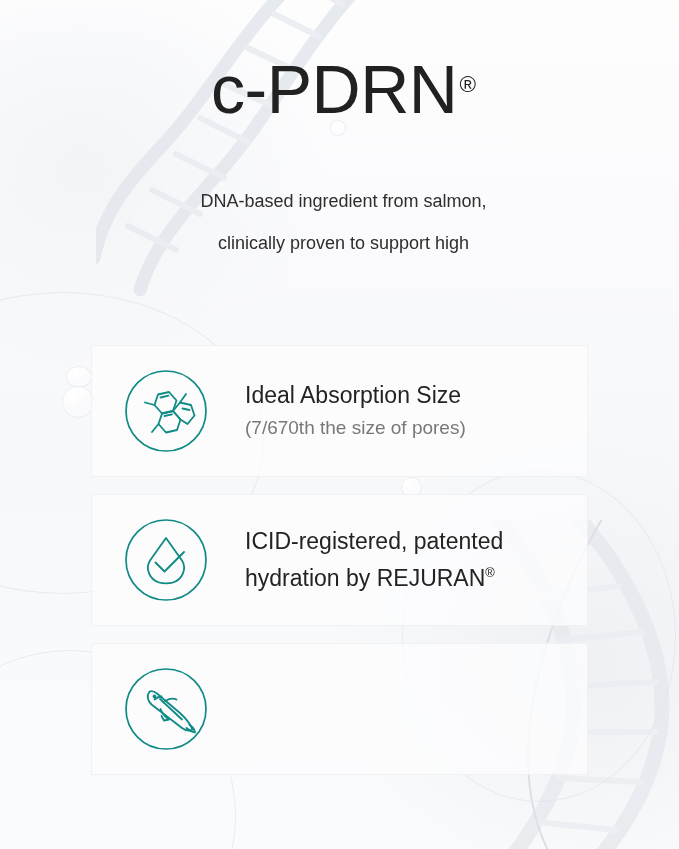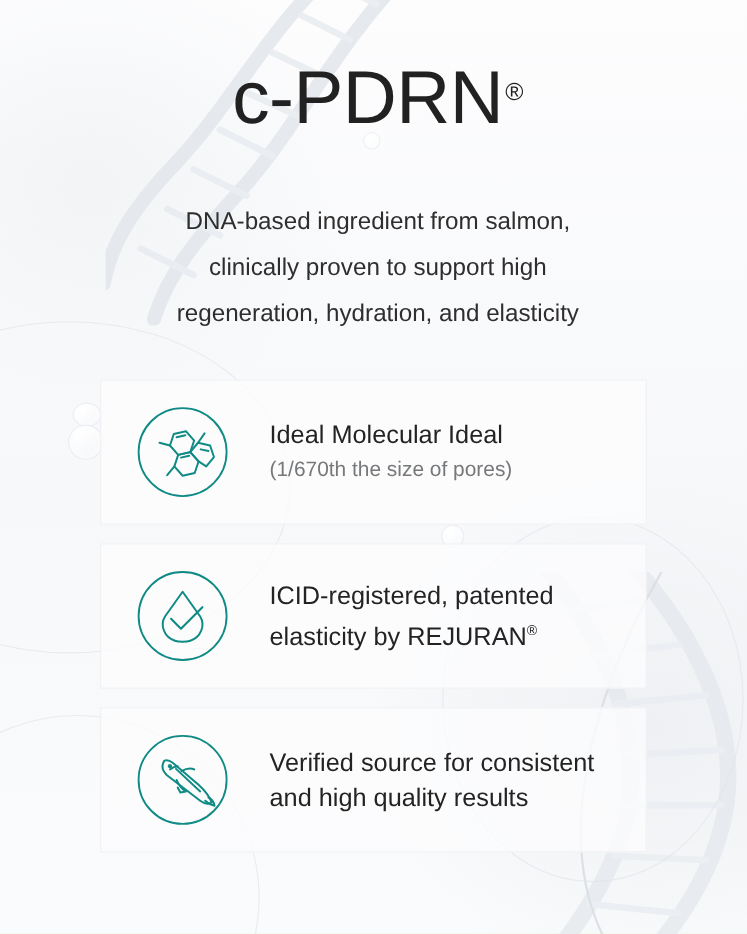--- a/index.html
+++ b/index.html
@@ -85,21 +85,21 @@
     margin-left: 2px;
   }
 
   
   .subtitle {
     position: absolute;
     left: 50px;
     right: 50px;
     top: 180px;
     text-align: center;
-    font-size: 22px;
+    font-size: 18px;
     font-weight: 400;
     color: #2e2e2e;
     line-height: 42px;
   }
   .subtitle .ln { display: block; }
 
   
   .cards {
     position: absolute;
     left: 91px;
@@ -206,21 +206,20 @@
     <div class="bubble" id="bub-sm-2"></div>
     <div class="bubble" id="bub-sm-3"></div>
     <div class="bubble" id="bub-sm-4"></div>
   </div>
 
   <div class="title"><span>c-PDRN</span><span class="reg">®</span></div>
 
   <div class="subtitle">
     <span class="ln">DNA-based ingredient from salmon,</span>
     <span class="ln">clinically proven to support high</span>
-    <span class="ln">regeneration, hydration, and elasticity</span>
   </div>
 
   <div class="cards">
 
     <div class="card" id="card-0">
       <div class="icon-wrap">
         <svg width="84" height="84" viewBox="0 0 84 84">
           <circle cx="42" cy="42" r="40" fill="none" stroke="#0f8a84" stroke-width="1.7"></circle>
           <g fill="none" stroke="#0f8a84" stroke-width="1.8" stroke-linecap="round" stroke-linejoin="round">
 
@@ -234,36 +233,36 @@
             <path d="M40.5 47 L48 45.3"></path>
             <path d="M58.5 39.5 L65.5 41"></path>
 
             <path d="M30.5 36 L21 33.5"></path>
             <path d="M34.5 55 L28 63"></path>
             <path d="M56 33.5 L62 25"></path>
           </g>
         </svg>
       </div>
       <div class="card-text">
-        <span class="card-line">Ideal Molecular Ideal</span>
-        <span class="card-sub">(1/670th the size of pores)</span>
+        <span class="card-line">Ideal Absorption Size</span>
+        <span class="card-sub">(7/670th the size of pores)</span>
       </div>
     </div>
 
     <div class="card" id="card-1">
       <div class="icon-wrap">
         <svg width="84" height="84" viewBox="0 0 84 84">
           <circle cx="42" cy="42" r="40" fill="none" stroke="#0f8a84" stroke-width="1.7"></circle>
           <path d="M42 20 L58 42.5 C63 50.5 58.5 61.5 49 64.5 C45.5 65.6 38.5 65.6 35 64.5 C25.5 61.5 21 50.5 26 42.5 Z" fill="none" stroke="#0f8a84" stroke-width="1.8" stroke-linejoin="round"></path>
           <path d="M31.5 44.5 L40.5 53.5 L60 34" fill="none" stroke="#0f8a84" stroke-width="1.9" stroke-linecap="round" stroke-linejoin="round"></path>
         </svg>
       </div>
       <div class="card-text">
         <span class="card-line">ICID-registered, patented</span>
-        <span class="card-line"><span>elasticity by REJURAN</span><span class="reg-sm">®</span></span>
+        <span class="card-line"><span>hydration by REJURAN</span><span class="reg-sm">®</span></span>
       </div>
     </div>
 
     <div class="card" id="card-2">
       <div class="icon-wrap">
         <svg width="84" height="84" viewBox="0 0 84 84">
           <circle cx="42" cy="42" r="40" fill="none" stroke="#0f8a84" stroke-width="1.7"></circle>
           <g fill="none" stroke="#0f8a84" stroke-width="1.8" stroke-linecap="round" stroke-linejoin="round">
 
             <path d="M25.5 24.5 C22.5 29 23.5 33.5 27.5 37.5 L58 61 C62 64 65 64.5 68.5 62.5
@@ -276,20 +275,16 @@
             <path d="M41 34 C45.5 31.5 49.5 31 52.5 32.5"></path>
 
             <path d="M36.5 42 C38.5 47 41.5 50.5 45 52.5 L40 53.5 L37.5 49"></path>
 
             <path d="M65.5 58 C68.5 59.5 70.5 62 71 65.5 C67 64.5 64.5 63 62.5 61"></path>
 
             <path d="M36 32 L58 52.5"></path>
           </g>
         </svg>
       </div>
-      <div class="card-text">
-        <span class="card-line">Verified source for consistent</span>
-        <span class="card-line">and high quality results</span>
-      </div>
     </div>
 
   </div>
 </div>
 
 </body></html>

